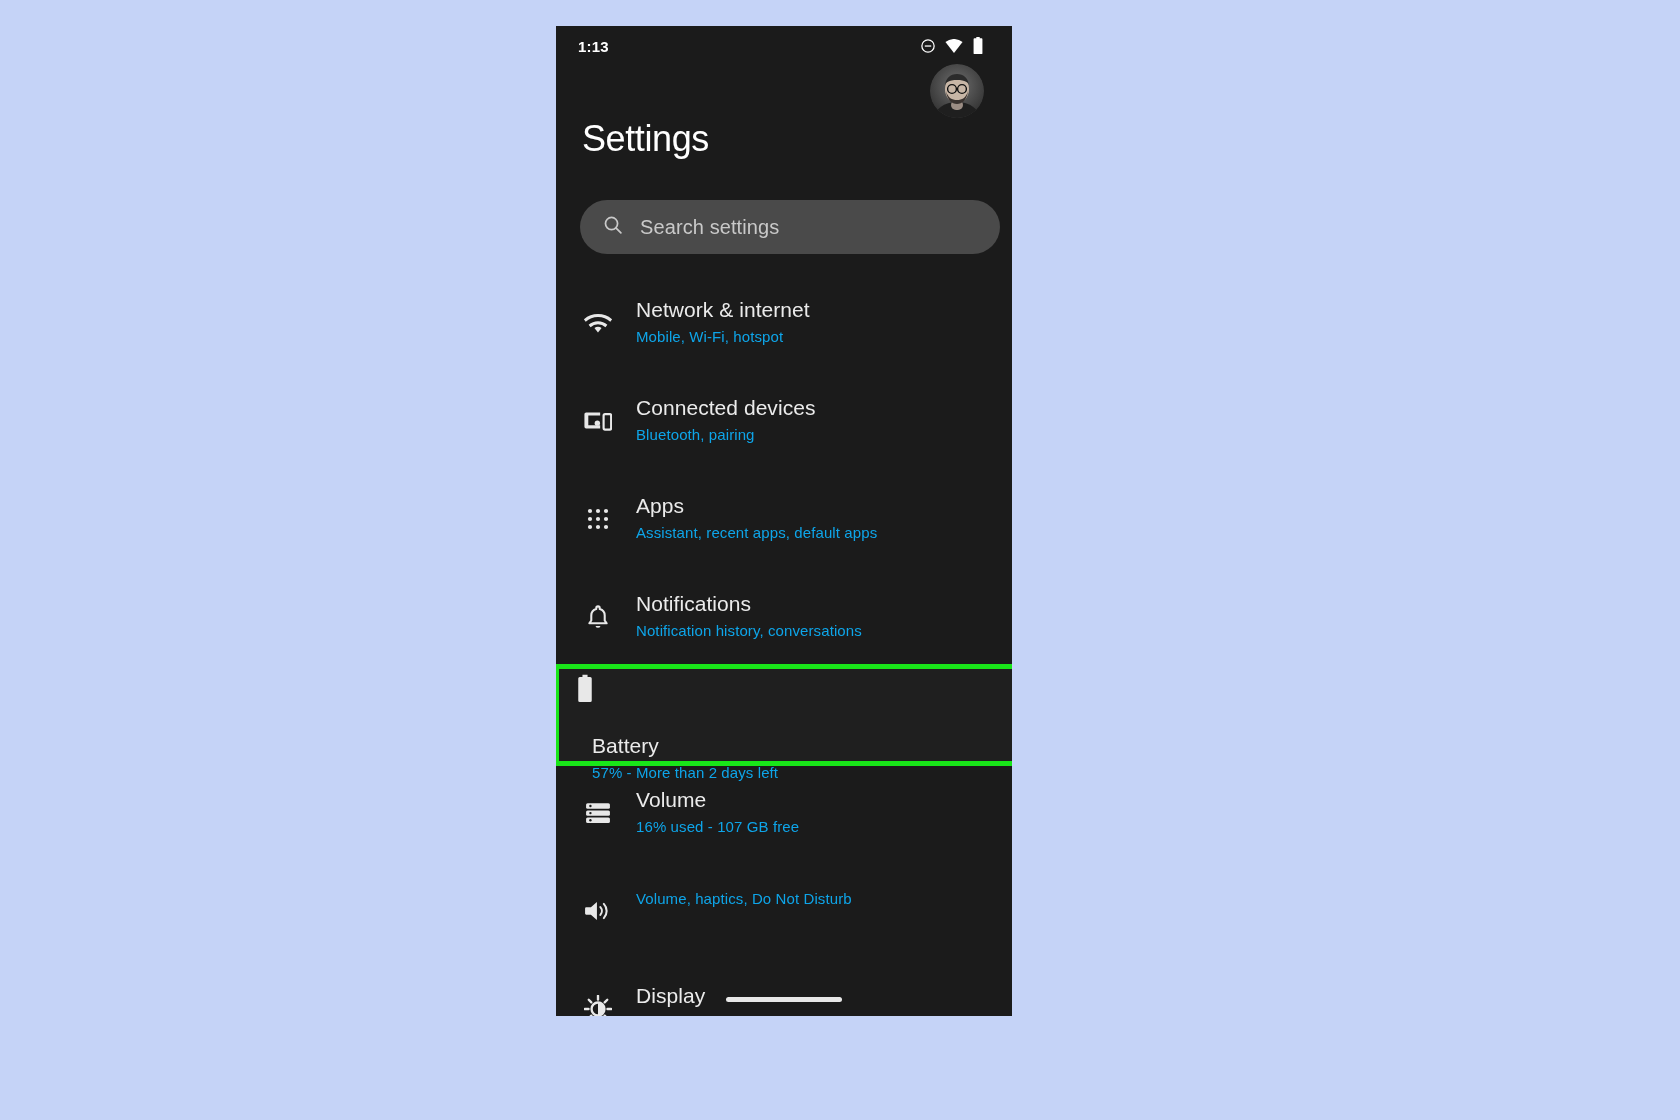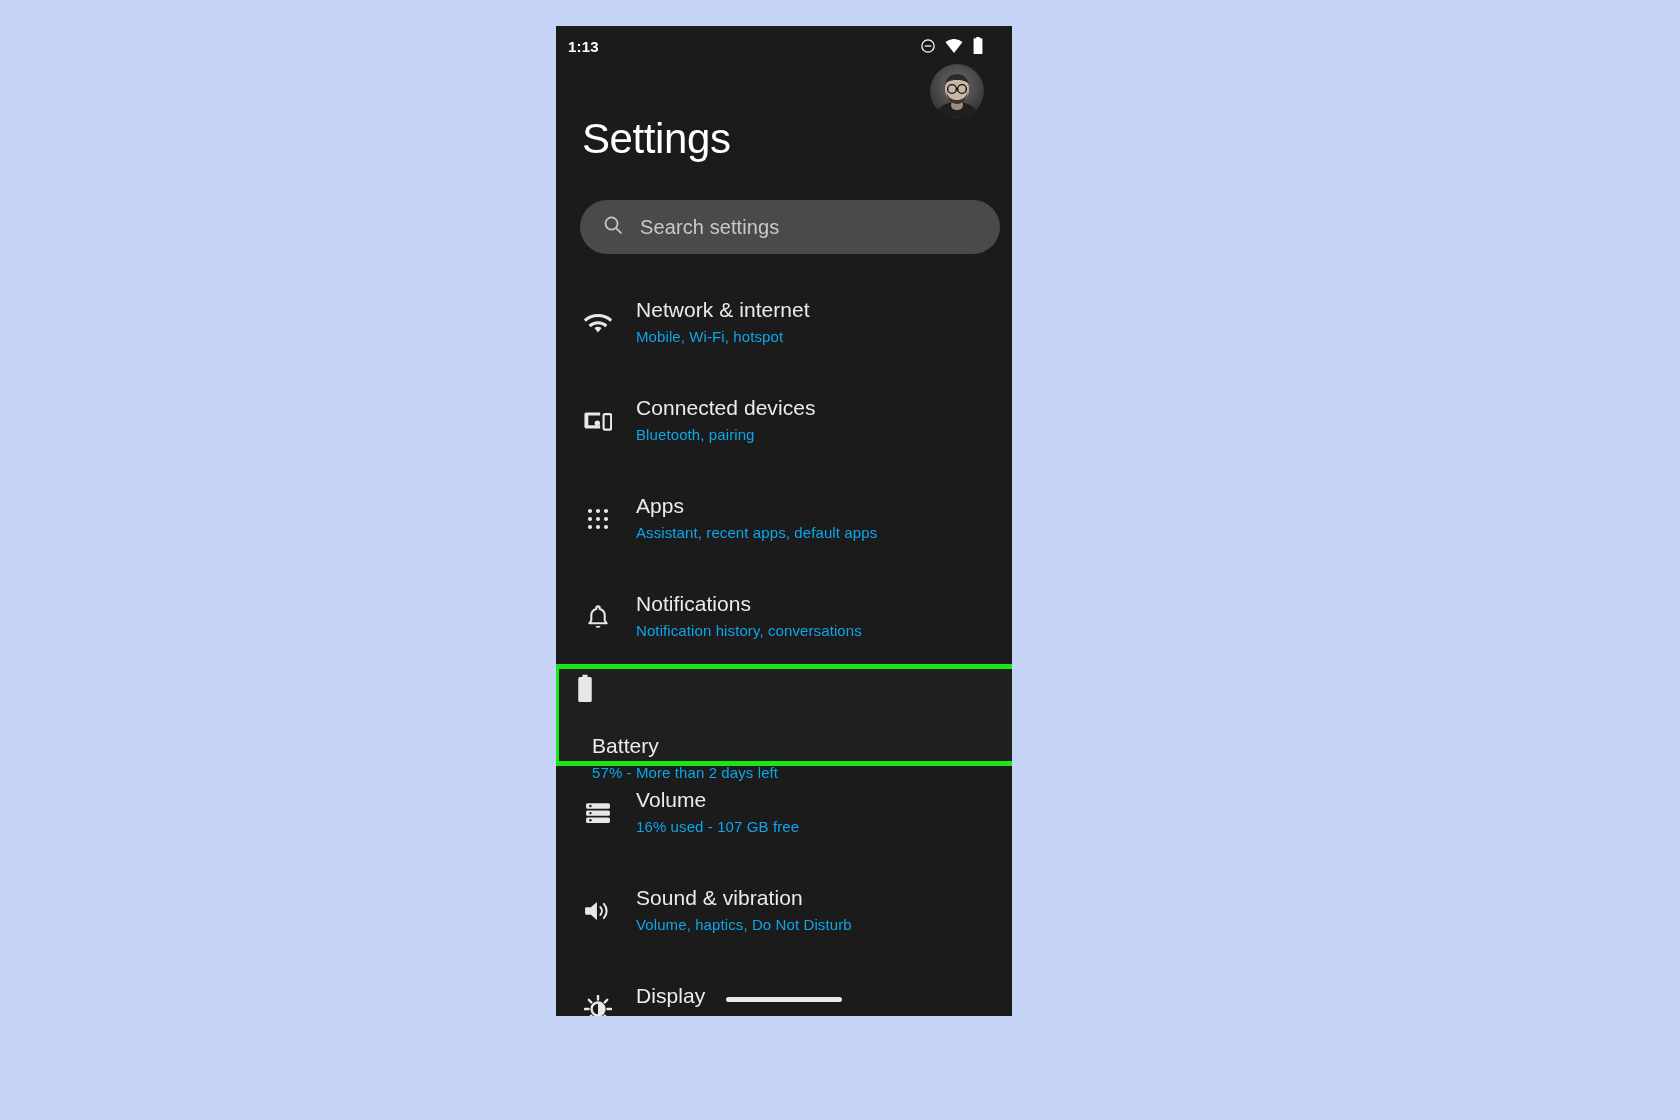--- a/index.html
+++ b/index.html
@@ -27,21 +27,21 @@
   }
 
   
   #status-bar {
     position: relative;
     height: 46px;
     width: 100%;
   }
   #status-time {
     position: absolute;
-    left: 12px;
+    left: 22px;
     top: 12px;
     color: #ffffff;
     font-size: 15px;
     font-weight: bold;
     letter-spacing: 0.2px;
   }
   #status-icons {
     position: absolute;
     right: 28px;
     top: 11px;
@@ -65,21 +65,21 @@
     background: #2c2c2c;
   }
   #avatar svg { display: block; }
 
   
   #page-title {
     position: absolute;
     left: 26px;
     top: 88px;
     color: #ffffff;
-    font-size: 42px;
+    font-size: 36px;
     font-weight: normal;
     letter-spacing: -0.4px;
     line-height: 50px;
   }
 
   
   #search-bar {
     position: absolute;
     left: 24px;
     top: 174px;
@@ -339,21 +339,20 @@
 
     <div class="settings-row">
       <div class="row-icon">
         <svg width="28" height="24" viewBox="0 0 26 22">
           <path d="M2 7.6h4.4L12 2.6v16.8L6.4 14.4H2a1 1 0 0 1-1-1V8.6a1 1 0 0 1 1-1z" fill="#e8e8e8"></path>
           <path d="M15.2 7.4a5.4 5.4 0 0 1 0 7.2" fill="none" stroke="#e8e8e8" stroke-width="1.9" stroke-linecap="round"></path>
           <path d="M18.4 4.4a9.6 9.6 0 0 1 0 13.2" fill="none" stroke="#e8e8e8" stroke-width="1.9" stroke-linecap="round"></path>
         </svg>
       </div>
       <div class="row-text">
-        <div class="row-title">Sound &amp; vibration</div>
         <div class="row-subtitle">Volume, haptics, Do Not Disturb</div>
       </div>
     </div>
 
     <div class="settings-row" id="row-display">
       <div class="row-icon">
         <svg width="28" height="28" viewBox="0 0 26 26">
           <g stroke="#e8e8e8" stroke-width="2.2" stroke-linecap="round">
             <line x1="13" y1="0.8" x2="13" y2="4.2"></line>
             <line x1="13" y1="21.8" x2="13" y2="25.2"></line>

